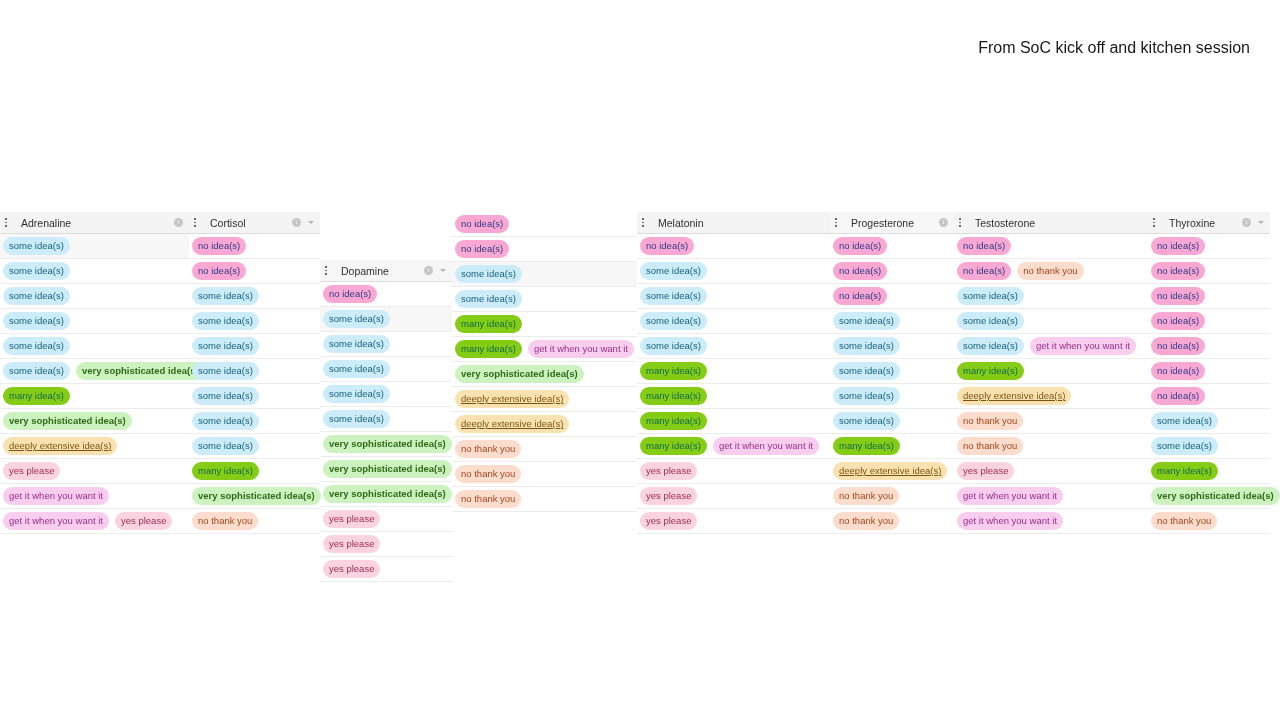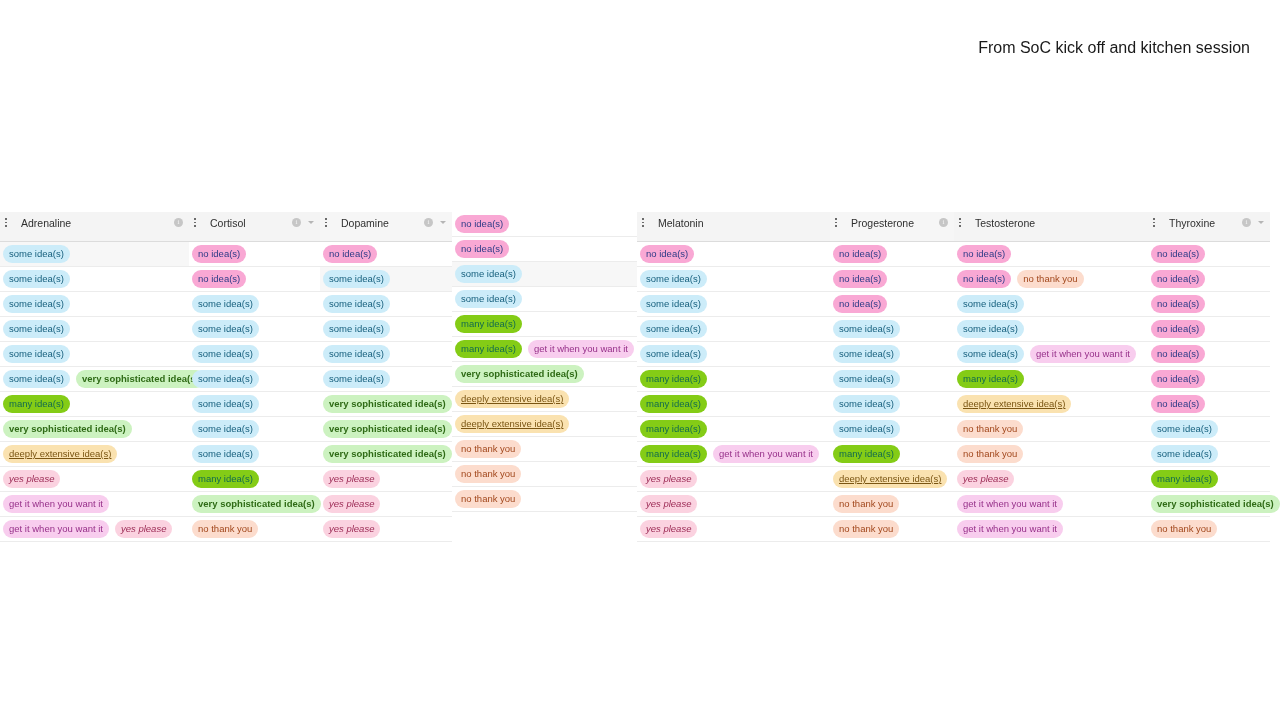--- a/index.html
+++ b/index.html
@@ -51,21 +51,21 @@
   .column {
     box-sizing: border-box;
     flex: 0 0 auto;
   }
   .col-head {
     display: flex;
     align-items: center;
     height: 21px;
     background: #f4f4f4;
     border-bottom: 1px solid #dcdcdc;
-    padding: 0 6px 8px 5px;
+    padding: 0 6px 0 5px;
     gap: 5px;
   }
   .col-head.plain {
     background: #f6f6f6;
   }
   .col-title {
     font-size: 10.5px;
     color: #2f2f2f;
     white-space: nowrap;
     flex: 1 1 auto;
@@ -142,21 +142,21 @@
     padding: 2px 6px 2.5px 6px;
     white-space: nowrap;
   }
 
   
   .t-no-ideas   { background: #f9a8d4; color: #2d3b86; }
   .t-some       { background: #ccecf9; color: #17607e; }
   .t-many       { background: #84cc16; color: #126b4e; }
   .t-very       { background: #ccf2c0; color: #2f6b16; font-weight: bold; }
   .t-deeply     { background: #fae2b0; color: #7a5512; text-decoration: underline; }
-  .t-yes        { background: #fbd2e0; color: #9c2b55; font-style: italic; }
+  .t-yes        { background: #fbd2e0; color: #9c2b55; }
   .t-get        { background: #f8cdee; color: #97318a; }
   .t-nothanks   { background: #fcdccd; color: #a2481d; }
 </style>
 </head>
 <body>
 
 <div class="title-block">
   <div class="title-sub">From SoC kick off and kitchen session</div>
 </div>
 
@@ -261,21 +261,21 @@
           <span class="tag t-many">many idea(s)</span>
         </div>
         <div class="row">
           <span class="tag t-very">very sophisticated idea(s)</span>
         </div>
         <div class="row">
           <span class="tag t-nothanks">no thank you</span>
         </div>
       </div>
     </div>
-    <div class="column" style="width: 132px;">
+    <div class="column" style="width: 132px; margin-top: 48px;">
       <div class="col-head plain">
         <span class="list-icon">
           <b></b>
           <b></b>
           <b></b>
           <i></i>
           <i></i>
           <i></i>
         </span>
         <span class="col-title">Dopamine</span>

